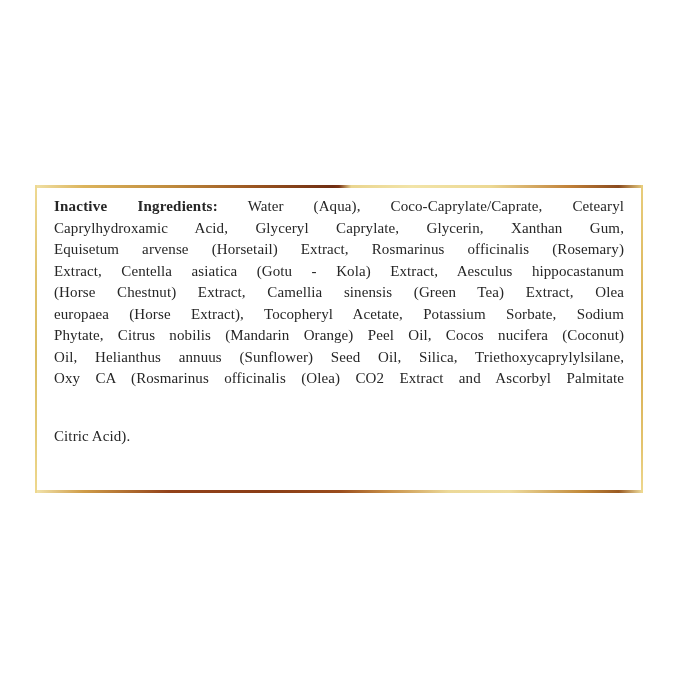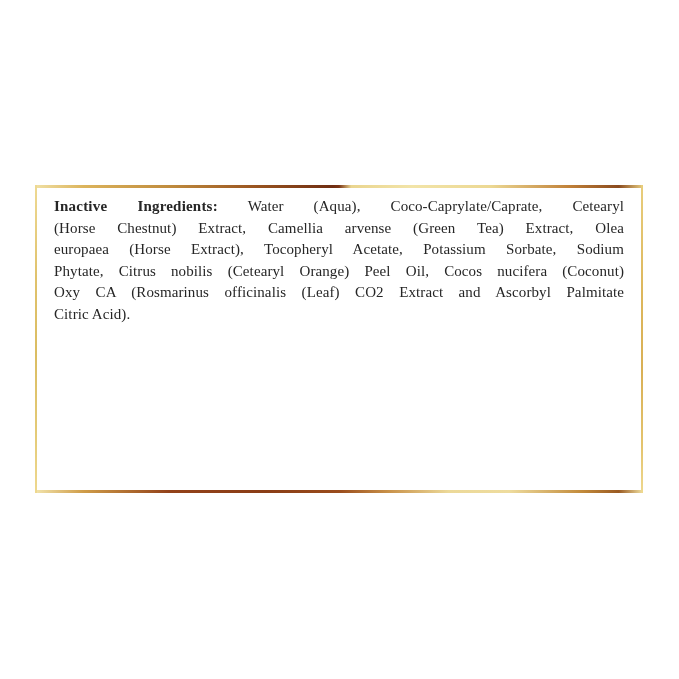--- a/index.html
+++ b/index.html
@@ -63,36 +63,41 @@
     line-height: 21.5px;
     letter-spacing: 0.1px;
   }
   .line {
     text-align: justify;
     text-align-last: justify;
     white-space: normal;
   }
   .line.last {
     text-align-last: left;
+    margin-top: 36px;
   }
   .lead-bold {
     font-weight: bold;
     letter-spacing: 0.2px;
   }
 </style>
 </head>
 <body>
 
 <div class="label-frame">
   <div class="edge edge-top"></div>
   <div class="edge edge-bottom"></div>
   <div class="edge edge-left"></div>
   <div class="edge edge-right"></div>
 
   <div class="ingredients-text">
     <div class="line"><span class="lead-bold">Inactive Ingredients:</span> <span>Water (Aqua), Coco-Caprylate/Caprate, Cetearyl</span></div>
-    <div class="line">(Horse Chestnut) Extract, Camellia arvense (Green Tea) Extract, Olea</div>
+    <div class="line">Caprylhydroxamic Acid, Glyceryl Caprylate, Glycerin, Xanthan Gum,</div>
+    <div class="line">Equisetum arvense (Horsetail) Extract, Rosmarinus officinalis (Rosemary)</div>
+    <div class="line">Extract, Centella asiatica (Gotu - Kola) Extract, Aesculus hippocastanum</div>
+    <div class="line">(Horse Chestnut) Extract, Camellia sinensis (Green Tea) Extract, Olea</div>
     <div class="line">europaea (Horse Extract), Tocopheryl Acetate, Potassium Sorbate, Sodium</div>
-    <div class="line">Phytate, Citrus nobilis (Cetearyl Orange) Peel Oil, Cocos nucifera (Coconut)</div>
-    <div class="line">Oxy CA (Rosmarinus officinalis (Leaf) CO2 Extract and Ascorbyl Palmitate</div>
+    <div class="line">Phytate, Citrus nobilis (Mandarin Orange) Peel Oil, Cocos nucifera (Coconut)</div>
+    <div class="line">Oil, Helianthus annuus (Sunflower) Seed Oil, Silica, Triethoxycaprylylsilane,</div>
+    <div class="line">Oxy CA (Rosmarinus officinalis (Olea) CO2 Extract and Ascorbyl Palmitate</div>
     <div class="line last">Citric Acid).</div>
   </div>
 </div>
 
 </body></html>

